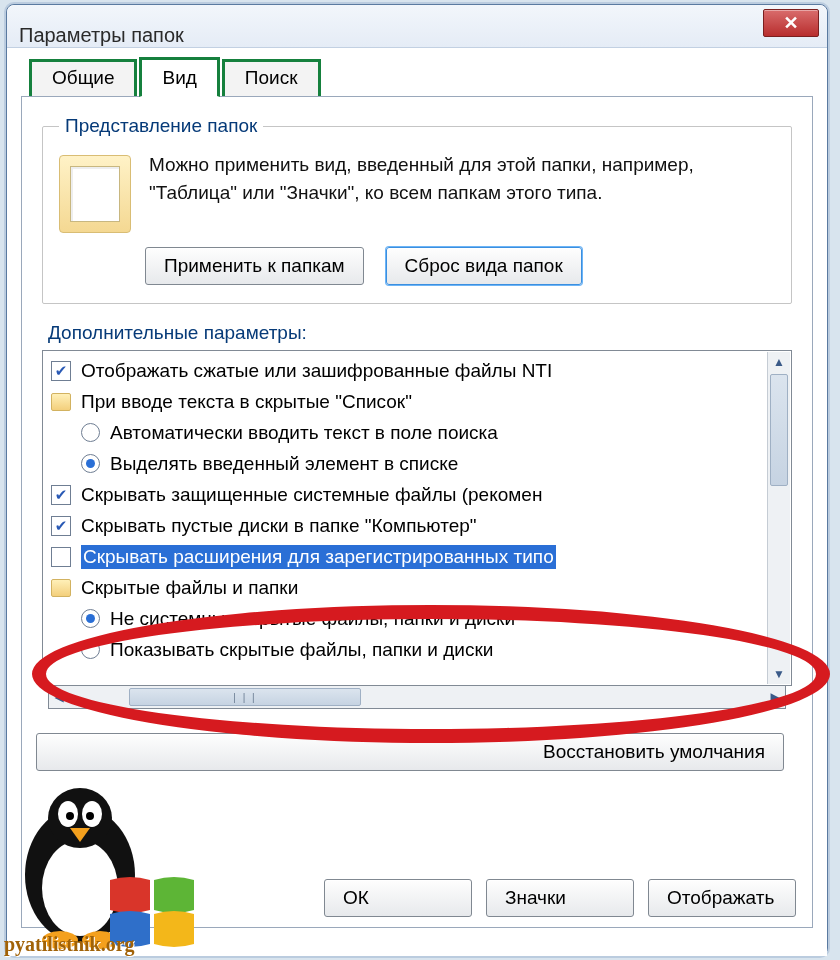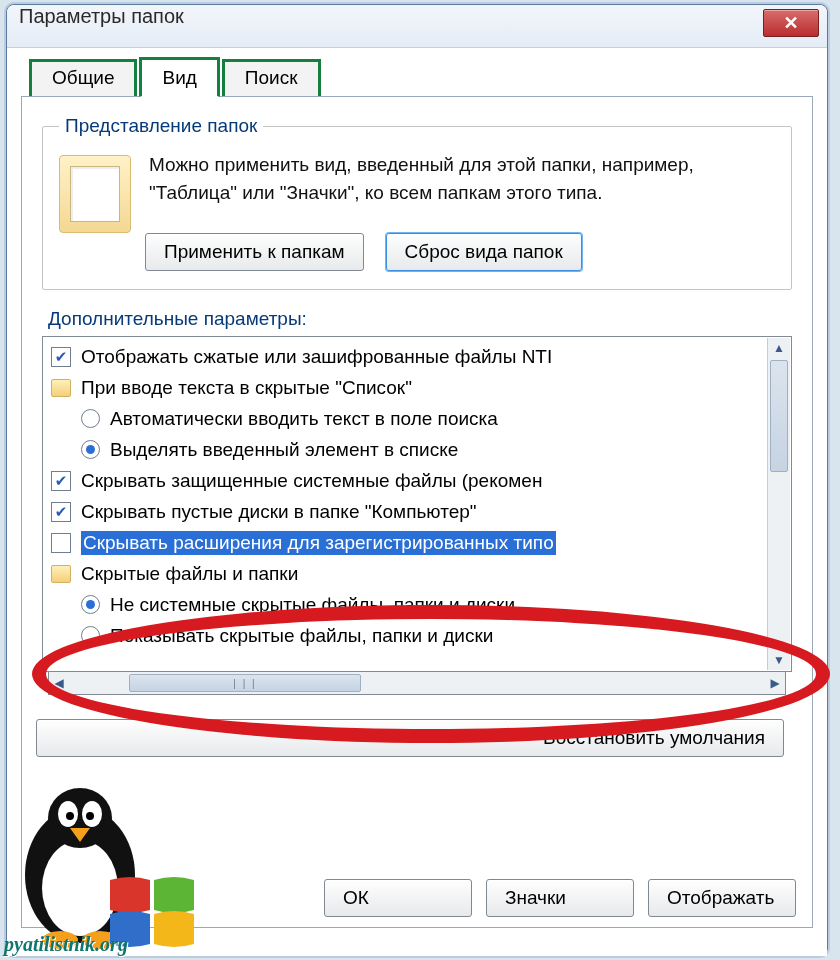--- a/index.html
+++ b/index.html
@@ -23,21 +23,21 @@
     border: 1px solid #5a7aa0;
     border-radius: 8px;
     box-shadow: 0 0 0 2px rgba(120,150,190,.3);
   }
   .titlebar {
     height: 42px;
     background: linear-gradient(#f2f6fb, #e5ecf6);
     border-bottom: 1px solid #c2d0e2;
     border-radius: 8px 8px 0 0;
     display: flex;
-    align-items: flex-start;
+    align-items: flex-end;
     padding: 0 12px;
     position: relative;
   }
   .titlebar .title {
     color: #2a2a2a;
     font-size: 20px;
   }
   .close-btn {
     position: absolute;
     right: 8px;
@@ -124,20 +124,21 @@
     box-shadow: 2px 2px 0 #eee inset;
   }
   .group-text {
     font-size: 19px;
     line-height: 28px;
     color: #111;
   }
   .group-buttons {
     display: flex;
     gap: 22px;
+    margin-top: 14px;
     margin-left: 86px;
   }
   .btn {
     padding: 7px 18px;
     font-size: 19px;
     border: 1px solid #808891;
     background: linear-gradient(#fefefe, #e7e9ec);
     border-radius: 3px;
     box-shadow: inset 0 1px 0 #fff;
     cursor: default;
@@ -254,22 +255,21 @@
     position: absolute;
     left: 0px;
     bottom: 0px;
     width: 210px;
     height: 180px;
     pointer-events: none;
   }
   .wm-url {
     position:absolute; bottom:4px; left:4px;
     font-family: "Comic Sans MS", cursive;
-    font-style: italic;
-    color:#0f766e; font-size: 20px; font-weight:bold;
+    color:#a16207; font-size: 20px; font-weight:bold;
     text-shadow: 1px 1px 0 #fff;
   }
 </style>
 </head>
 <body>
 
 <div class="window-frame">
   <div class="titlebar">
     <span class="title">Параметры папок</span>
     <div class="close-btn">

